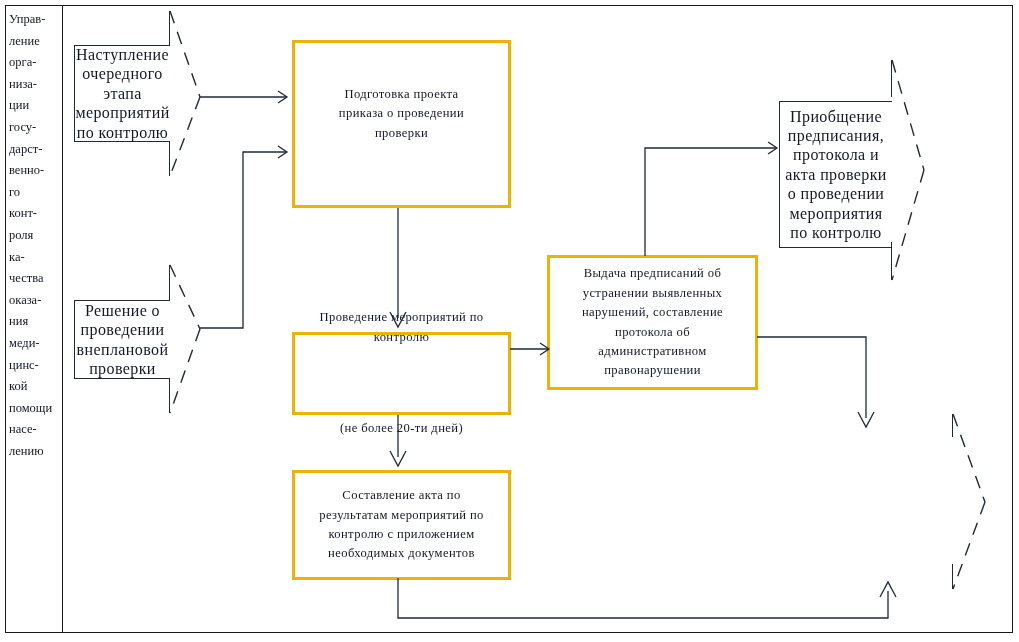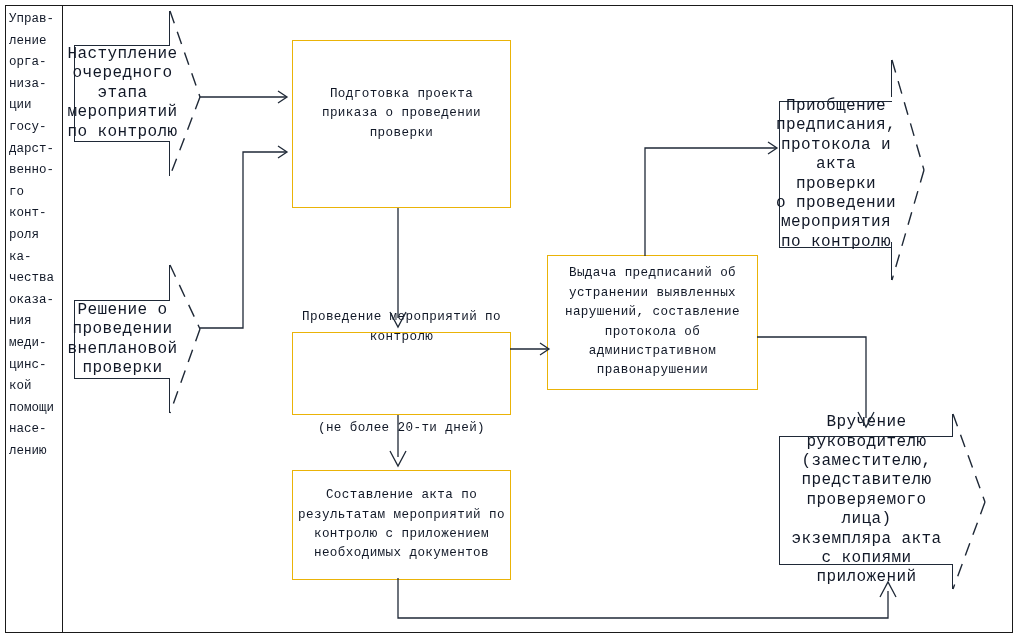--- a/index.html
+++ b/index.html
@@ -5,21 +5,21 @@
   html, body {
     margin: 0;
     padding: 0;
     background: #ffffff;
   }
   #canvas {
     position: relative;
     width: 1019px;
     height: 642px;
     background: #ffffff;
-    font-family: Liberation Mono, monospace;
+    font-family: Liberation Serif, serif;
     overflow: hidden;
   }
   
   .frame {
     position: absolute;
     left: 5px;
     top: 5px;
     width: 1008px;
     height: 628px;
     border: 1px solid #1a1a1a;
@@ -42,21 +42,21 @@
     font-size: 12.5px;
     line-height: 21.6px;
     color: #111827;
     letter-spacing: 0px;
     white-space: pre;
   }
   
   .node {
     position: absolute;
     box-sizing: border-box;
-    border: 1px solid #eab308;
+    border: 3px solid #eab308;
     background: #ffffff;
     color: #111827;
     font-size: 12.6px;
     line-height: 19.4px;
     text-align: center;
     white-space: pre-line;
     display: flex;
     flex-direction: column;
     justify-content: center;
     align-items: center;
@@ -201,28 +201,20 @@
 мероприятия
 по контролю</span>
   </div>
   <div class="stub" style="left:891px; top:242px; height:38px;"></div>
   <svg class="chev" style="left:892px; top:60px; width:38px; height:220px;" viewBox="0 0 38 220">
     <line x1="0" y1="0" x2="32" y2="110"></line>
     <line x1="32" y1="110" x2="0" y2="220"></line>
   </svg>
 
   <div class="stub" style="left:952px; top:414px; height:23px;"></div>
-  <div class="banner" style="left:779px; top:436px; width:174px; height:129px; border-right:none;">
-    <span class="seg">Вручение руководителю
-(заместителю,
-представителю
-проверяемого лица)
-экземпляра акта
-с копиями приложений</span>
-  </div>
   <div class="stub" style="left:952px; top:564px; height:25px;"></div>
   <svg class="chev" style="left:953px; top:414px; width:38px; height:175px;" viewBox="0 0 38 175">
     <line x1="0" y1="0" x2="32" y2="88"></line>
     <line x1="32" y1="88" x2="0" y2="175"></line>
   </svg>
 
   <svg class="conn" style="left:196px; top:84px; width:100px; height:28px;" viewBox="0 0 100 28">
     <line x1="4" y1="13" x2="90" y2="13"></line>
     <path class="head" d="M 82 7 L 91 13 L 82 19"></path>
   </svg>

